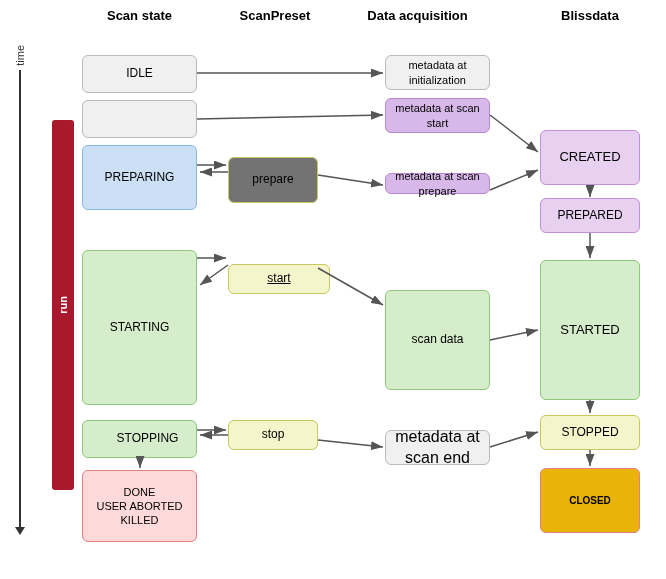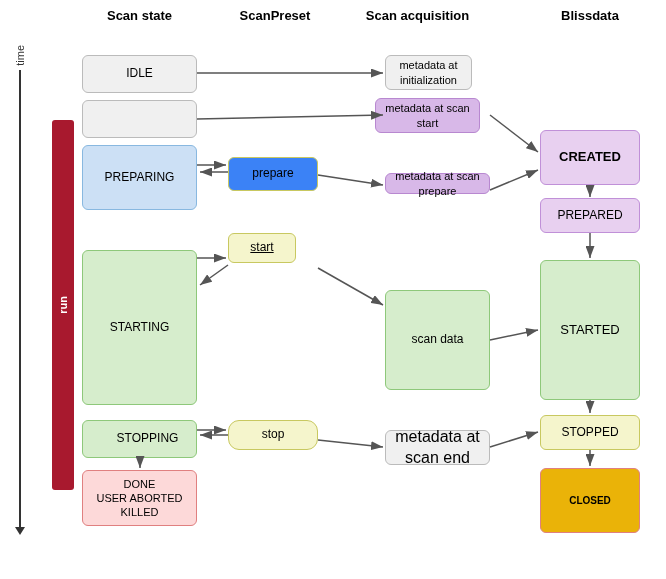--- a/index.html
+++ b/index.html
@@ -122,57 +122,56 @@
     }
     .box-stopping {
       left: 82px; top: 420px;
       width: 115px; height: 38px;
       background: #d6edcc;
       border-color: #8ec87a;
       padding-left: 16px;
     }
     .box-done {
       left: 82px; top: 470px;
-      width: 115px; height: 56px;
+      width: 115px; height: 72px;
       background: #fdd9d9;
       border-color: #e08080;
     }
 
     
     .box-prepare {
       left: 228px; top: 157px;
-      width: 90px; height: 34px;
-      background: #3b82f6;
+      width: 90px; height: 46px;
+      background: #737373;
       border-color: #c8c860;
     }
     .box-start {
-      left: 228px; top: 233px;
-      width: 68px; height: 30px;
+      left: 228px; top: 264px;
+      width: 102px; height: 30px;
       background: #f5f5cc;
       border-color: #c8c860;
       text-decoration: underline;
     }
     .box-stop {
       left: 228px; top: 420px;
       width: 90px; height: 30px;
       background: #f5f5cc;
       border-color: #c8c860;
-      border-radius: 11px;
     }
 
     
     .box-meta-init {
       left: 385px; top: 55px;
-      width: 87px; height: 35px;
+      width: 105px; height: 35px;
       background: #f0f0f0;
       border-color: #bbb;
       font-size: 11px;
     }
     .box-meta-scan-start {
-      left: 375px; top: 98px;
+      left: 385px; top: 98px;
       width: 105px; height: 35px;
       background: #d8b8e8;
       border-color: #b888d0;
       font-size: 11px;
       text-align: center;
     }
     .box-meta-scan-prepare {
       left: 385px; top: 173px;
       width: 105px; height: 21px;
       background: #d8b8e8;
@@ -194,21 +193,21 @@
       font-size: 16px;
     }
 
     
     .box-created {
       left: 540px; top: 130px;
       width: 100px; height: 55px;
       background: #e8d0f0;
       border-color: #c090d8;
       font-size: 13px;
-      font-weight: bold;
+      font-weight: normal;
     }
     .box-prepared {
       left: 540px; top: 198px;
       width: 100px; height: 35px;
       background: #e8d0f0;
       border-color: #c090d8;
       font-size: 12px;
     }
     .box-started {
       left: 540px; top: 260px;
@@ -248,21 +247,21 @@
       marker-end: url(#arrowhead);
     }
   </style>
 </head>
 <body>
 
 <div class="diagram-container">
 
   <div class="col-header" style="left:82px; width:115px;">Scan state</div>
   <div class="col-header" style="left:215px; width:120px;">ScanPreset</div>
-  <div class="col-header" style="left:350px; width:135px;">Scan acquisition</div>
+  <div class="col-header" style="left:350px; width:135px;">Data acquisition</div>
   <div class="col-header" style="left:530px; width:120px;">Blissdata</div>
 
   <div class="time-axis">
     <span class="time-label">time</span>
     <div class="time-line"></div>
     <div class="time-arrow"></div>
   </div>
 
   <div class="run-bar">
     <span class="run-label">run</span>

